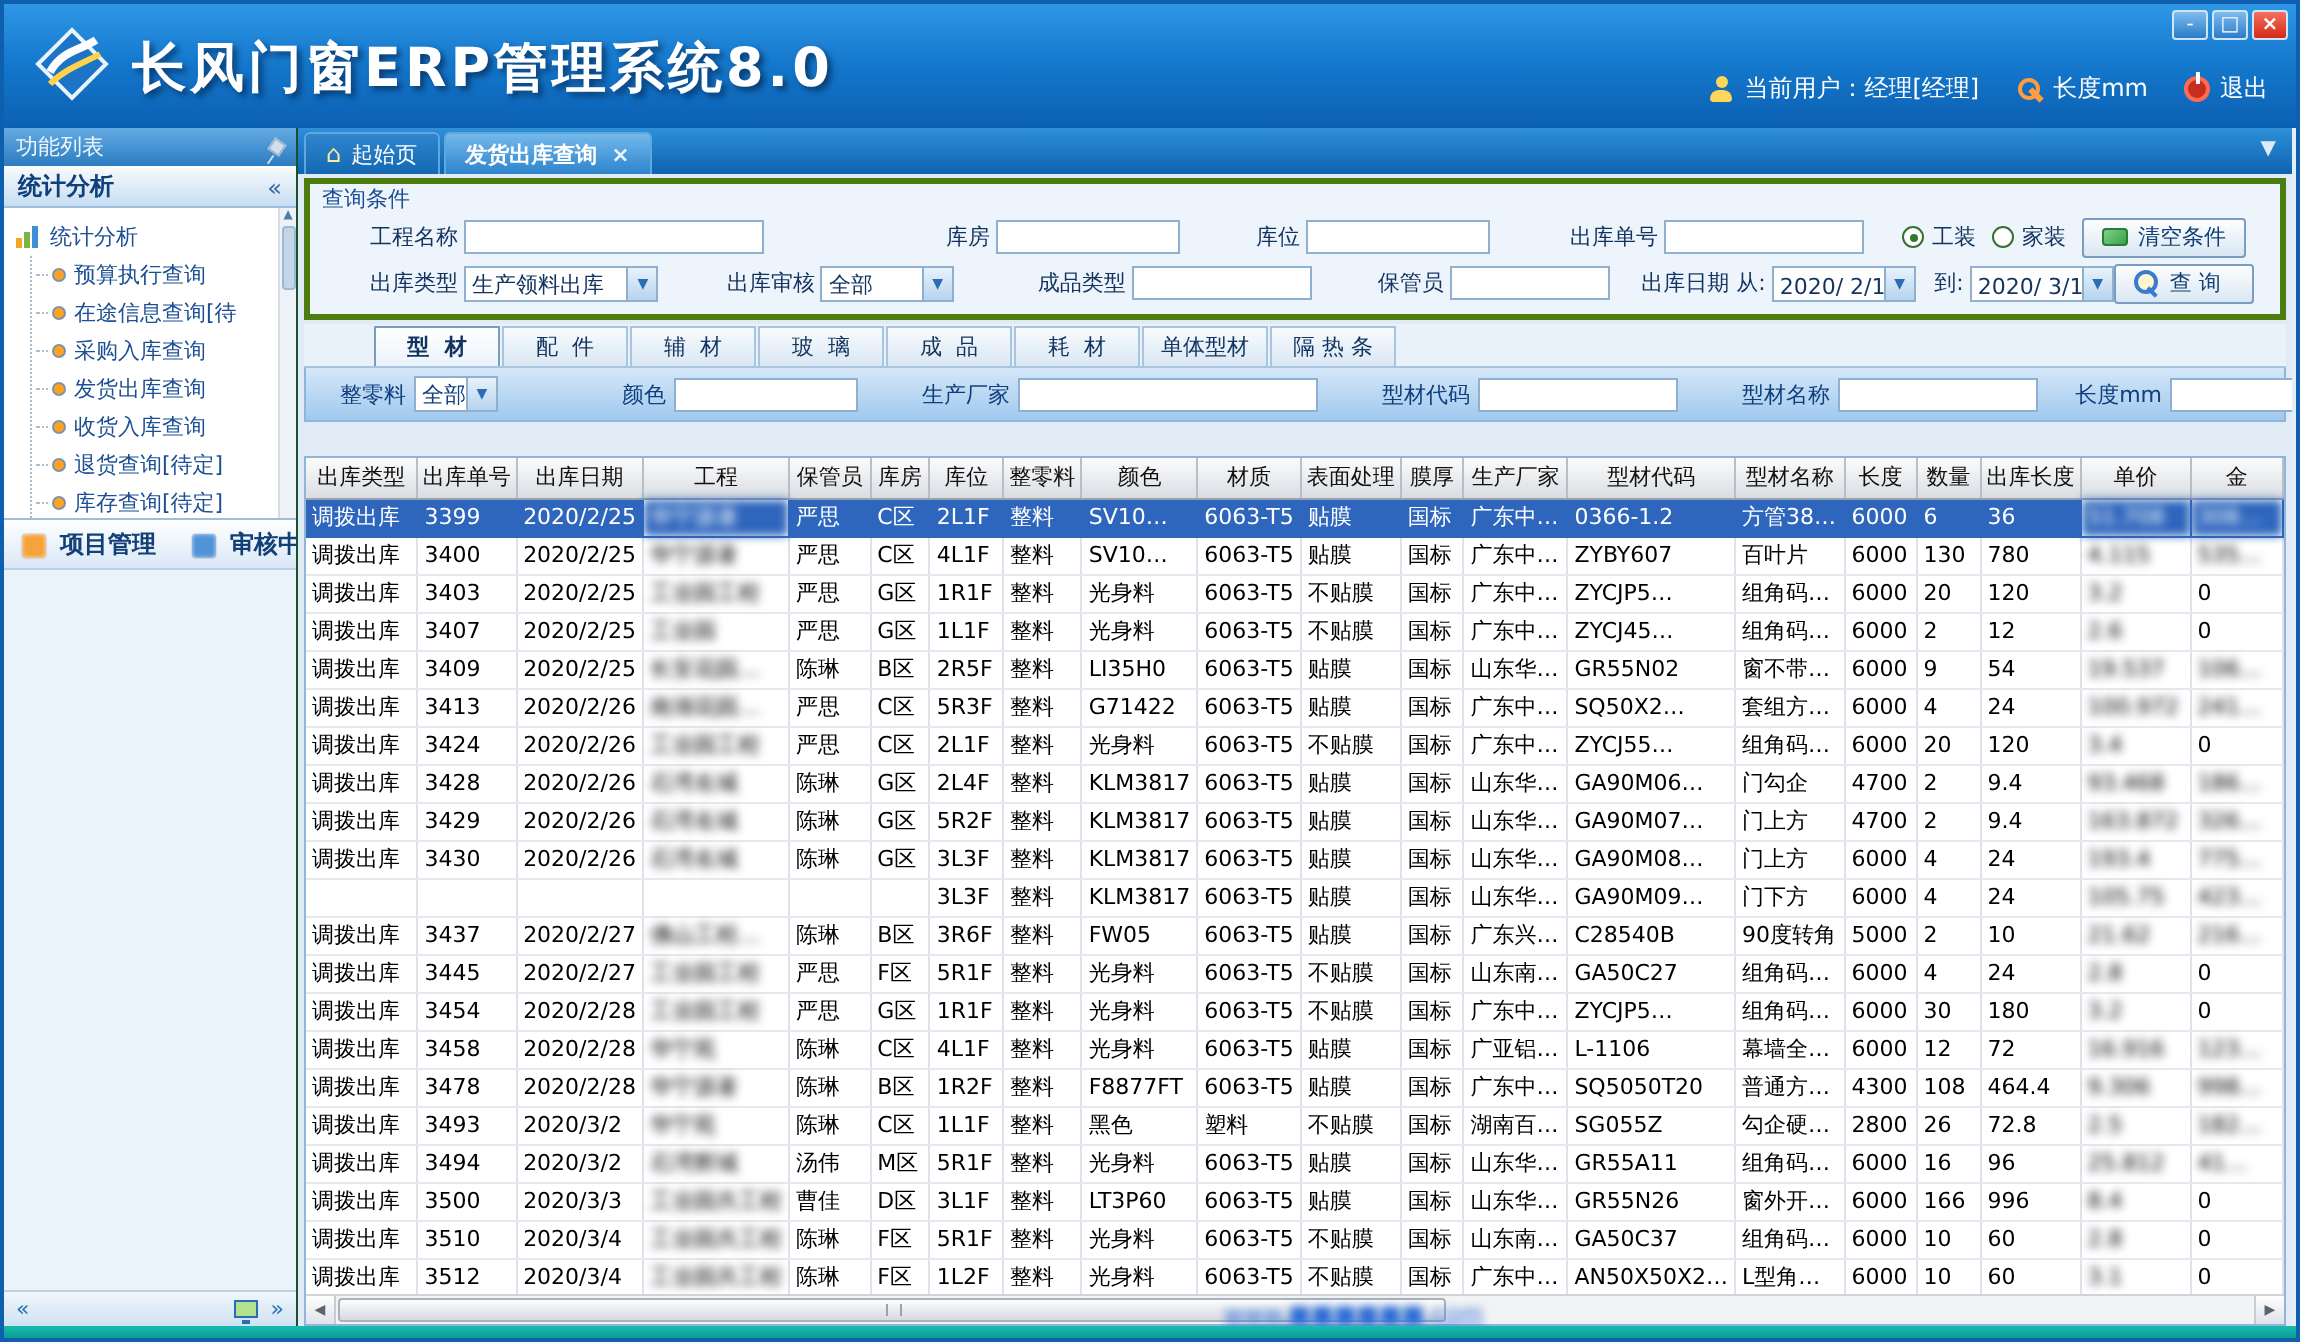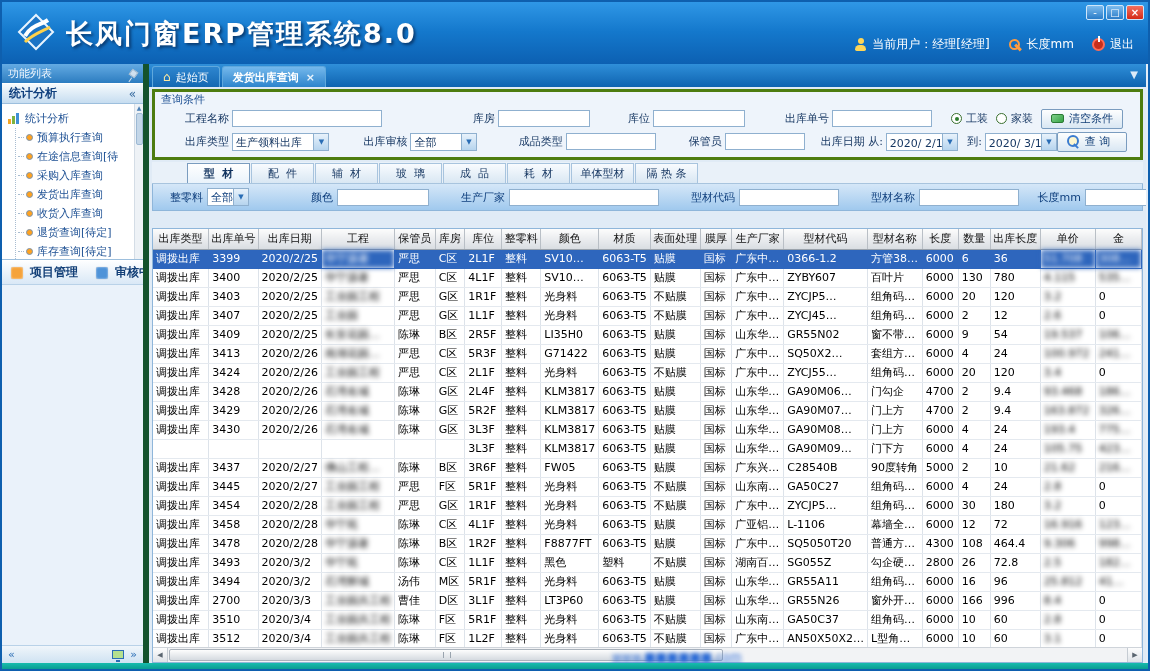--- a/index.html
+++ b/index.html
@@ -25,21 +25,21 @@
   .icon-person::before { content:""; position:absolute; top:0; left:3.5px; width:6px; height:6px; border-radius:50%; background:#ffd657; }
   .icon-person::after { content:""; position:absolute; bottom:0; left:1px; width:11px; height:6px; border-radius:5px 5px 2px 2px; background:#ffd657; }
   .icon-key { position:relative; width:14px; height:14px; display:inline-block; }
   .icon-key::before { content:""; position:absolute; top:1px; left:1px; width:7px; height:7px; border:2px solid #ff9c3f; border-radius:50%; }
   .icon-key::after { content:""; position:absolute; bottom:3px; right:0; width:8px; height:3px; background:#ff9c3f; transform:rotate(45deg); }
   .icon-power { position:relative; width:13px; height:13px; display:inline-block; border:2px solid #ff6a55; border-radius:50%; background:#c62f1d; }
   .icon-power::after { content:""; position:absolute; top:-4px; left:50%; margin-left:-1px; width:2px; height:6px; background:#fff; }
 
   
   .sidebar { position:absolute; top:62px; left:0; bottom:6px; width:147px; background:#eaf2fa;
-    border-right:6px solid #14532d; display:flex; flex-direction:column; }
+    border-right:1px solid #14532d; display:flex; flex-direction:column; }
   .panel-header { height:19px; flex:0 0 19px; background:linear-gradient(180deg,#64abe3,#2c7cc0);
     color:#eef6fd; font-size:11px; display:flex; align-items:center; justify-content:space-between; padding:0 6px; }
   .icon-pin { width:7px; height:7px; background:#cfe0ef; border:1px solid #9fb8ce; position:relative; transform:rotate(35deg); }
   .icon-pin::after { content:""; position:absolute; top:7px; left:3px; width:1px; height:5px; background:#cfe0ef; }
   .section-header { height:21px; flex:0 0 21px; background:linear-gradient(180deg,#f6fafd,#c6ddf0);
     border-top:1px solid #fff; border-bottom:1px solid #9dbfdd; color:#0f3f7d; font-weight:bold; font-size:12px;
     display:flex; align-items:center; justify-content:space-between; padding:0 7px; cursor:pointer; }
   .collapse-arrows { font-weight:normal; color:#35699f; font-size:12px; }
   .tree { position:relative; background:#fff; height:156px; flex:0 0 156px; border-bottom:1px solid #9dbfdd;
     padding:4px 10px 0 6px; font-size:11px; color:#1c4f93; overflow:hidden; }
@@ -844,21 +844,21 @@
                 <td>GR55A11</td>
                 <td>组角码…</td>
                 <td>6000</td>
                 <td>16</td>
                 <td>96</td>
                 <td class="blur">25.812</td>
                 <td class="blur">41…</td>
               </tr>
               <tr>
                 <td>调拨出库</td>
-                <td>2700</td>
+                <td>3500</td>
                 <td>2020/3/3</td>
                 <td class="blur">工业园共工程</td>
                 <td>曹佳</td>
                 <td>D区</td>
                 <td>3L1F</td>
                 <td>整料</td>
                 <td>LT3P60</td>
                 <td>6063-T5</td>
                 <td>贴膜</td>
                 <td>国标</td>

